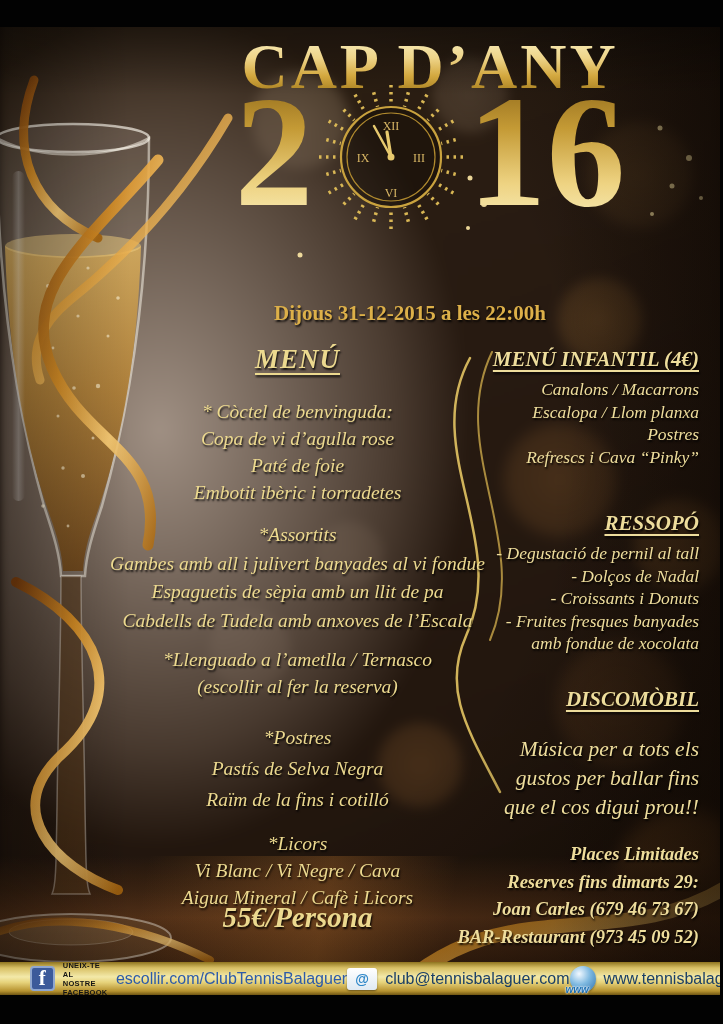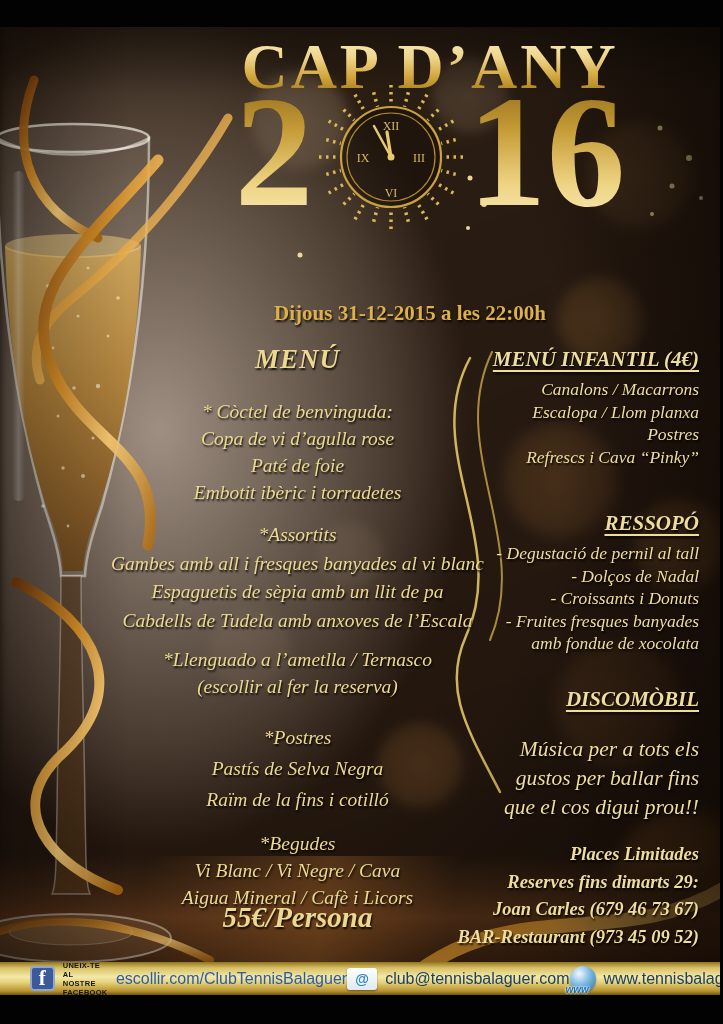--- a/index.html
+++ b/index.html
@@ -50,21 +50,21 @@
             display:flex;align-items:center;justify-content:center;}
   .digit{font-size:158px;font-weight:bold;line-height:1;}
   .clock-wrap{width:150px;height:150px;margin:10px 2px 0 2px;}
   .venue{position:absolute;left:110px;width:600px;top:262px;text-align:center;z-index:6;
          font-size:30px;font-weight:bold;letter-spacing:4px;}
   .datetime{position:absolute;left:110px;width:600px;top:301px;text-align:center;z-index:6;
          font-size:21px;font-weight:bold;color:#ddb049;text-shadow:1px 2px 2px rgba(0,0,0,.8);}
   
   .lm{position:absolute;left:95px;width:405px;text-align:center;z-index:6;font-style:italic;
       color:#ecd98f;text-shadow:1px 2px 2px rgba(0,0,0,.85);}
-  .menu-h{font-size:27px;font-weight:bold;letter-spacing:1px;text-underline-offset:5px;}
+  .menu-h{font-size:27px;font-weight:bold;letter-spacing:1px;text-decoration:underline;text-underline-offset:5px;}
   .mi{font-size:19.5px;line-height:27px;}
   #b-menu-h{top:344px;}
   #b-welcome{top:398px;}
   #b-assortits{top:521px;} #b-assortits .mi{line-height:28.5px;}
   #b-main{top:646px;}
   #b-postres{top:722px;} #b-postres .mi{line-height:31px;}
   #b-begudes{top:830px;}
   #b-price{top:901px;font-size:29px;font-weight:bold;}
   
   .rm{position:absolute;right:24px;width:330px;text-align:right;z-index:6;font-style:italic;
@@ -232,38 +232,38 @@
 
   <div class="lm" id="b-welcome">
     <div class="mi">* Còctel de benvinguda:</div>
     <div class="mi">Copa de vi d’agulla rose</div>
     <div class="mi">Paté de foie</div>
     <div class="mi">Embotit ibèric i torradetes</div>
   </div>
 
   <div class="lm" id="b-assortits">
     <div class="mi">*Assortits</div>
-    <div class="mi">Gambes amb all i fresques banyades al vi blanc</div>
+    <div class="mi">Gambes amb all i julivert banyades al vi fondue</div>
     <div class="mi">Espaguetis de sèpia amb un llit de pa</div>
     <div class="mi">Cabdells de Tudela amb anxoves de l’Escala</div>
   </div>
 
   <div class="lm" id="b-main">
     <div class="mi">*Llenguado  a l’ametlla / Ternasco</div>
     <div class="mi">(escollir al fer la reserva)</div>
   </div>
 
   <div class="lm" id="b-postres">
     <div class="mi">*Postres</div>
     <div class="mi">Pastís de Selva Negra</div>
     <div class="mi">Raïm de la fins i cotilló</div>
   </div>
 
   <div class="lm" id="b-begudes">
-    <div class="mi">*Begudes</div>
+    <div class="mi">*Licors</div>
     <div class="mi">Vi Blanc / Vi Negre / Cava</div>
     <div class="mi">Aigua Mineral / Cafè i Licors</div>
   </div>
 
   <div class="lm" id="b-price">55€/Persona</div>
 
   <div class="rm" id="r-infantil">
     <span class="rh">MENÚ INFANTIL (4€)</span>
     <div class="ri">Canalons / Macarrons</div>
     <div class="ri">Escalopa / Llom planxa</div>

